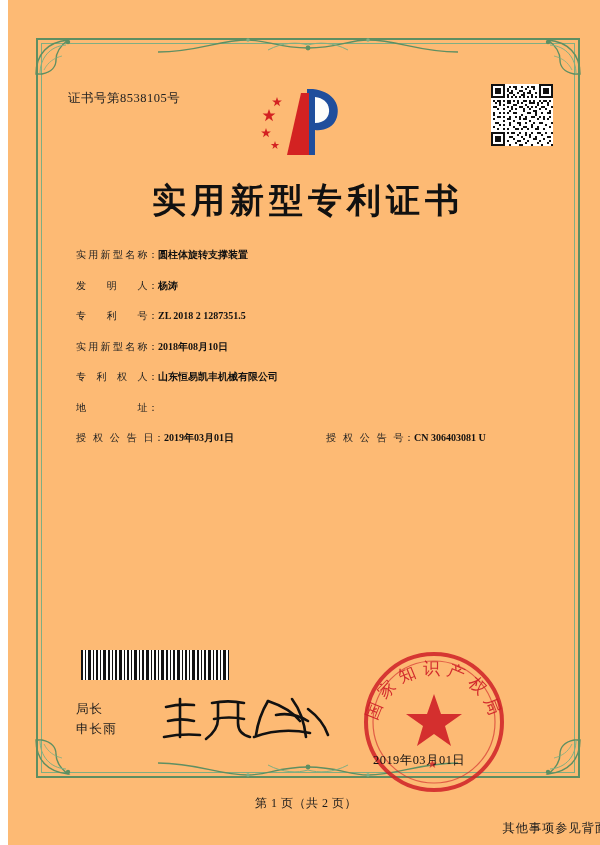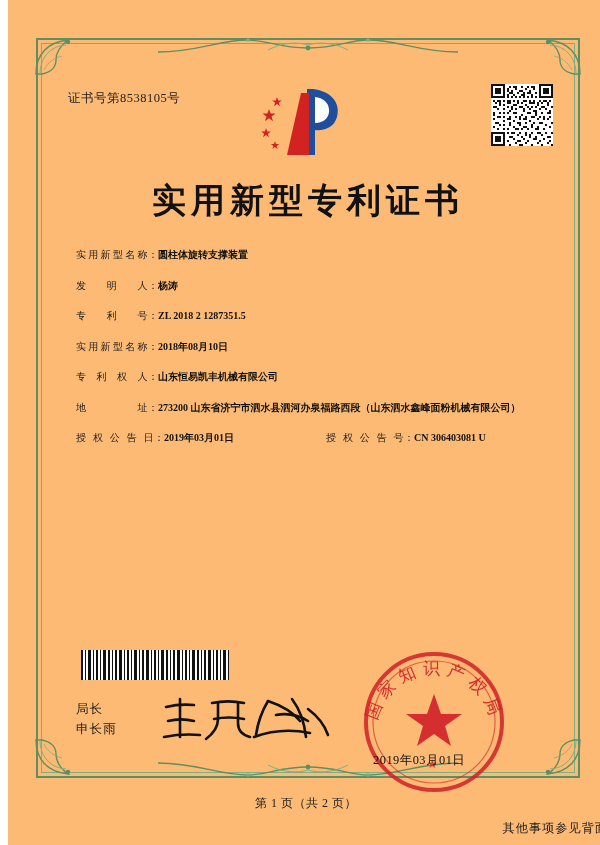--- a/index.html
+++ b/index.html
@@ -535,21 +535,20 @@
 
     <div class="field-row">
       <span class="field-label spread">专 利 权 人</span>
       <span class="field-colon">：</span>
       <span class="field-value">山东恒易凯丰机械有限公司</span>
     </div>
 
     <div class="field-row">
       <span class="field-label spread">地　　址</span>
       <span class="field-colon">：</span>
-      <span class="field-value">273200 山东省济宁市泗水县泗河办泉福路西段（山东泗水鑫峰面粉机械有限公司）</span>
     </div>
 
     <div class="two-col">
       <span class="seg left">
         <span class="field-label spread">授权公告日</span>
         <span class="field-colon">：</span>
         <span class="field-value">2019年03月01日</span>
       </span>
       <span class="seg right">
         <span class="field-label spread">授权公告号</span>

